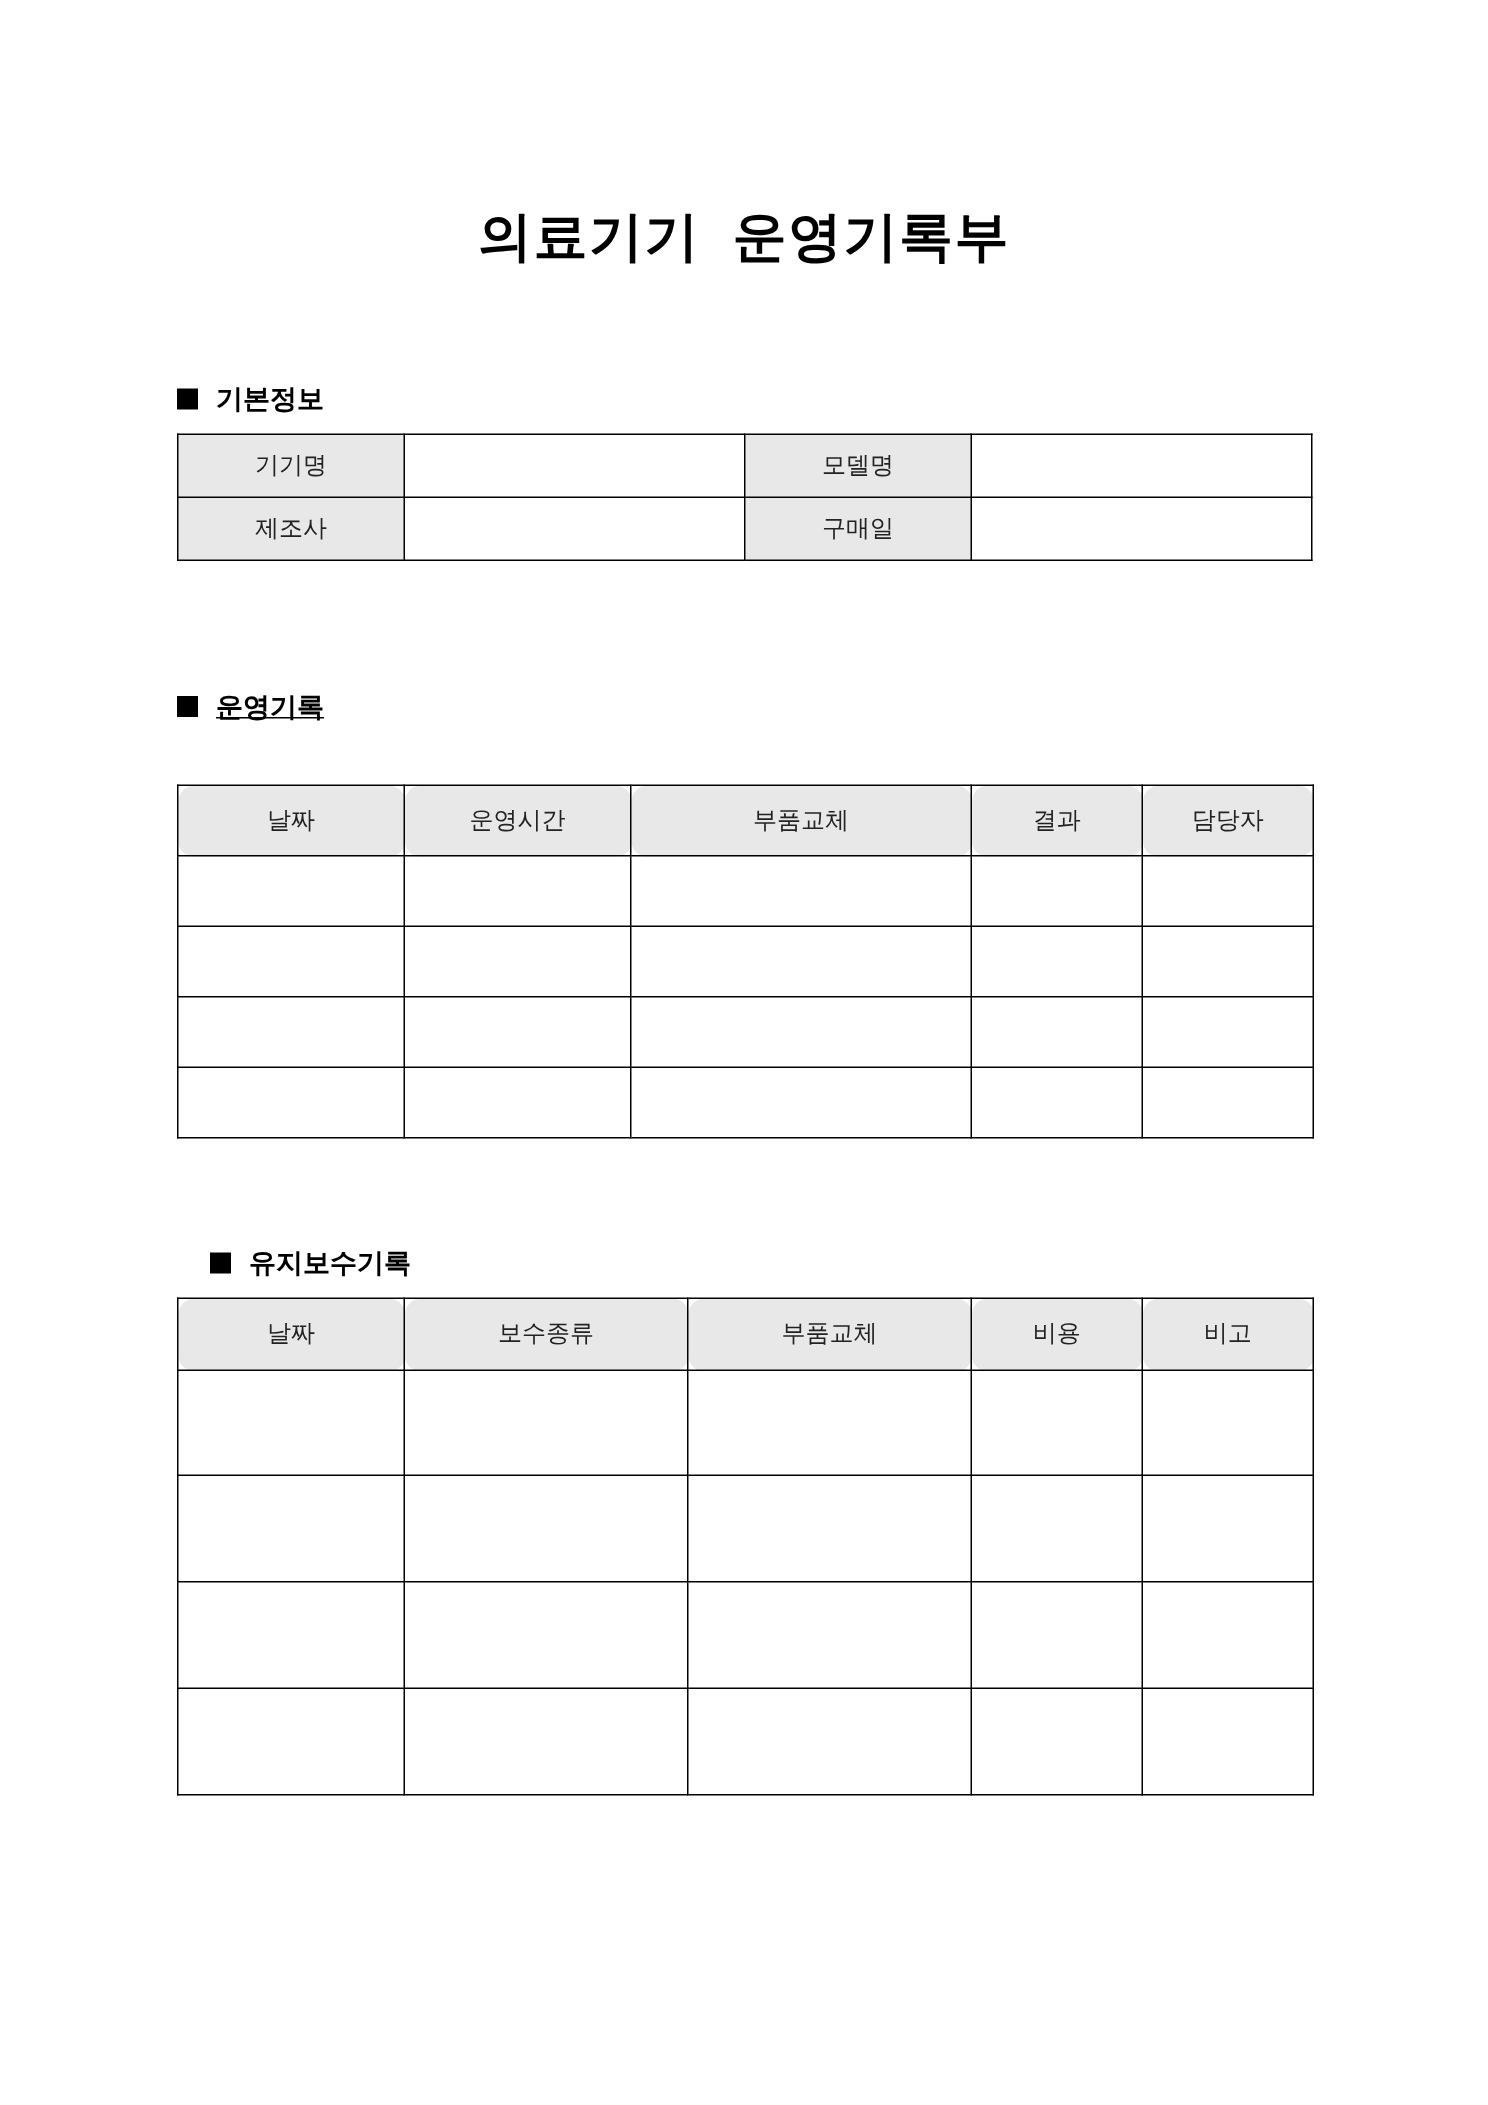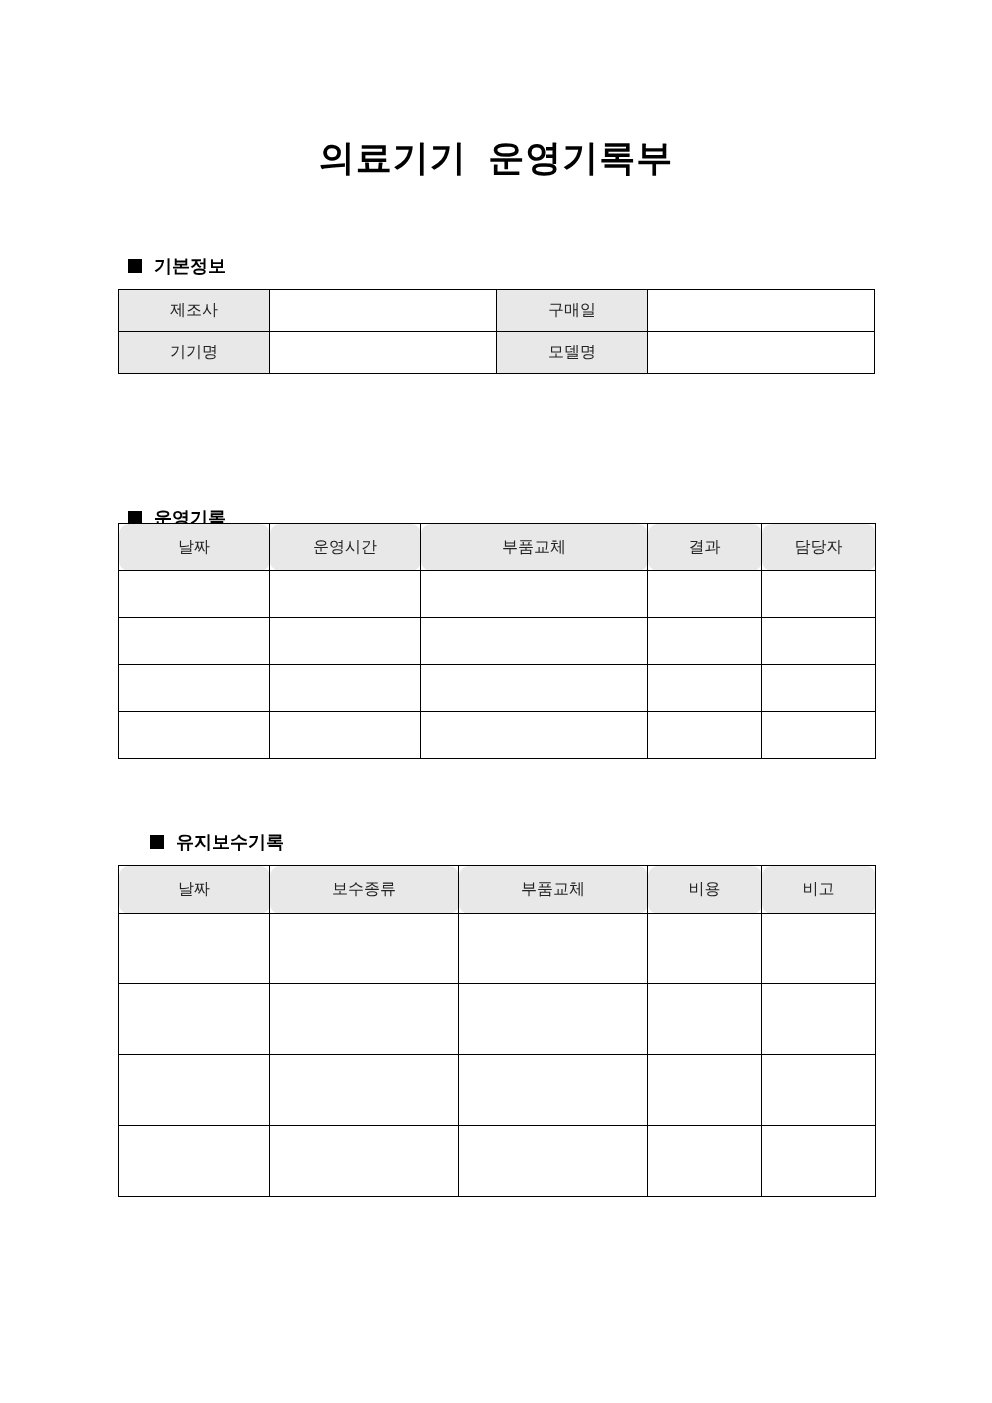--- a/index.html
+++ b/index.html
@@ -1,18 +1,18 @@
 <!DOCTYPE html>
 <html><head>
 <meta charset="utf-8">
 <style>
   html, body { margin:0; padding:0; background:#ffffff; }
   body { width:992px; height:1403px; position:relative; font-family:"DejaVu Sans", "Liberation Sans", sans-serif; color:#000; }
   .title { position:absolute; left:0; width:992px; top:134px; text-align:center; font-size:36px; font-weight:bold; letter-spacing:1px; word-spacing:8px; }
-  .section-heading { position:absolute; left:118px; font-size:18px; font-weight:bold; display:flex; align-items:center;margin-left:10px; }
+  .section-heading { position:absolute; left:118px; font-size:18px; font-weight:bold; display:flex; align-items:center; }
   .section-heading .sq { display:inline-block; width:14px; height:14px; background:#000; margin-right:12px; }
   table { position:absolute; left:118px; border-collapse:collapse; table-layout:fixed; }
   td, th { border:1px solid #000; padding:0; text-align:center; vertical-align:middle; font-size:16px; font-weight:normal; color:#222; }
   .lbl { background:#e8e8e8; }
   th { background:#e8e8e8;border-radius:10px; }
 </style>
 </head>
 <body>
 
 <div class="title">의료기기 운영기록부</div>
@@ -23,35 +23,35 @@
 </div>
 <table style="top:289px; width:757px;">
   <colgroup>
       <col style="width:151px">
       <col style="width:227px">
       <col style="width:151px">
       <col style="width:227px">
     </colgroup>
   <tbody>
       <tr style="height:42px">
+    <td class="lbl">기기명</td>
+    <td></td>
+    <td class="lbl">모델명</td>
+    <td></td>
+  </tr>
+  <tr style="height:42px">
     <td class="lbl">제조사</td>
     <td></td>
     <td class="lbl">구매일</td>
     <td></td>
   </tr>
-  <tr style="height:42px">
-    <td class="lbl">기기명</td>
-    <td></td>
-    <td class="lbl">모델명</td>
-    <td></td>
-  </tr>
 </tbody>
   </table>
 
-<div class="section-heading" style="top:506px;text-decoration:underline;">
+<div class="section-heading" style="top:459px;text-decoration:underline;">
   <span class="sq"></span>
   <span>운영기록</span>
 </div>
 <table style="top:523px; width:757px;">
   <colgroup>
       <col style="width:151px">
       <col style="width:151px">
       <col style="width:227px">
       <col style="width:114px">
       <col style="width:114px">

